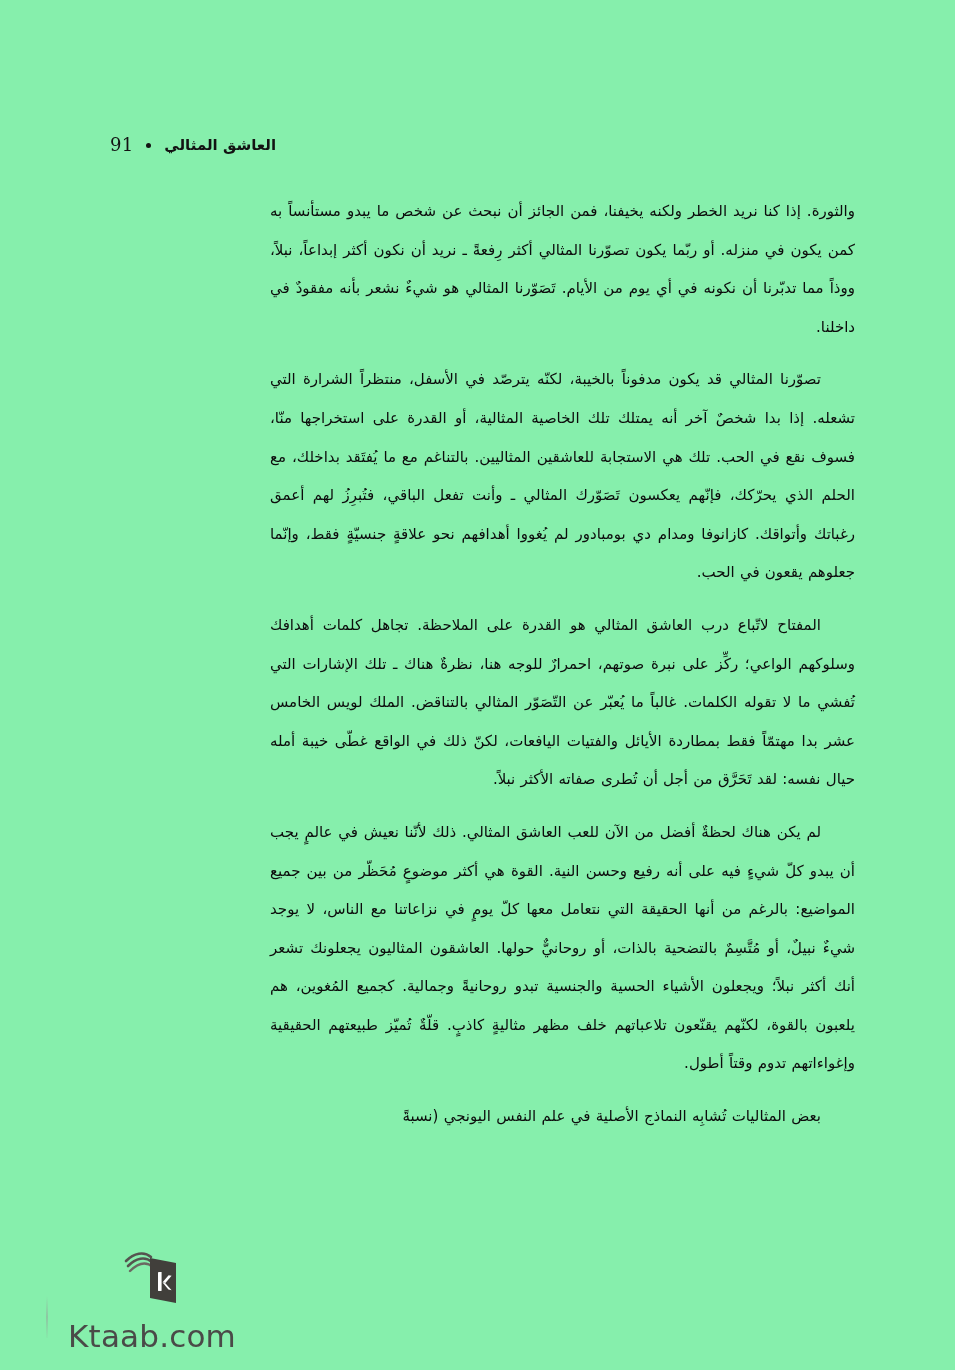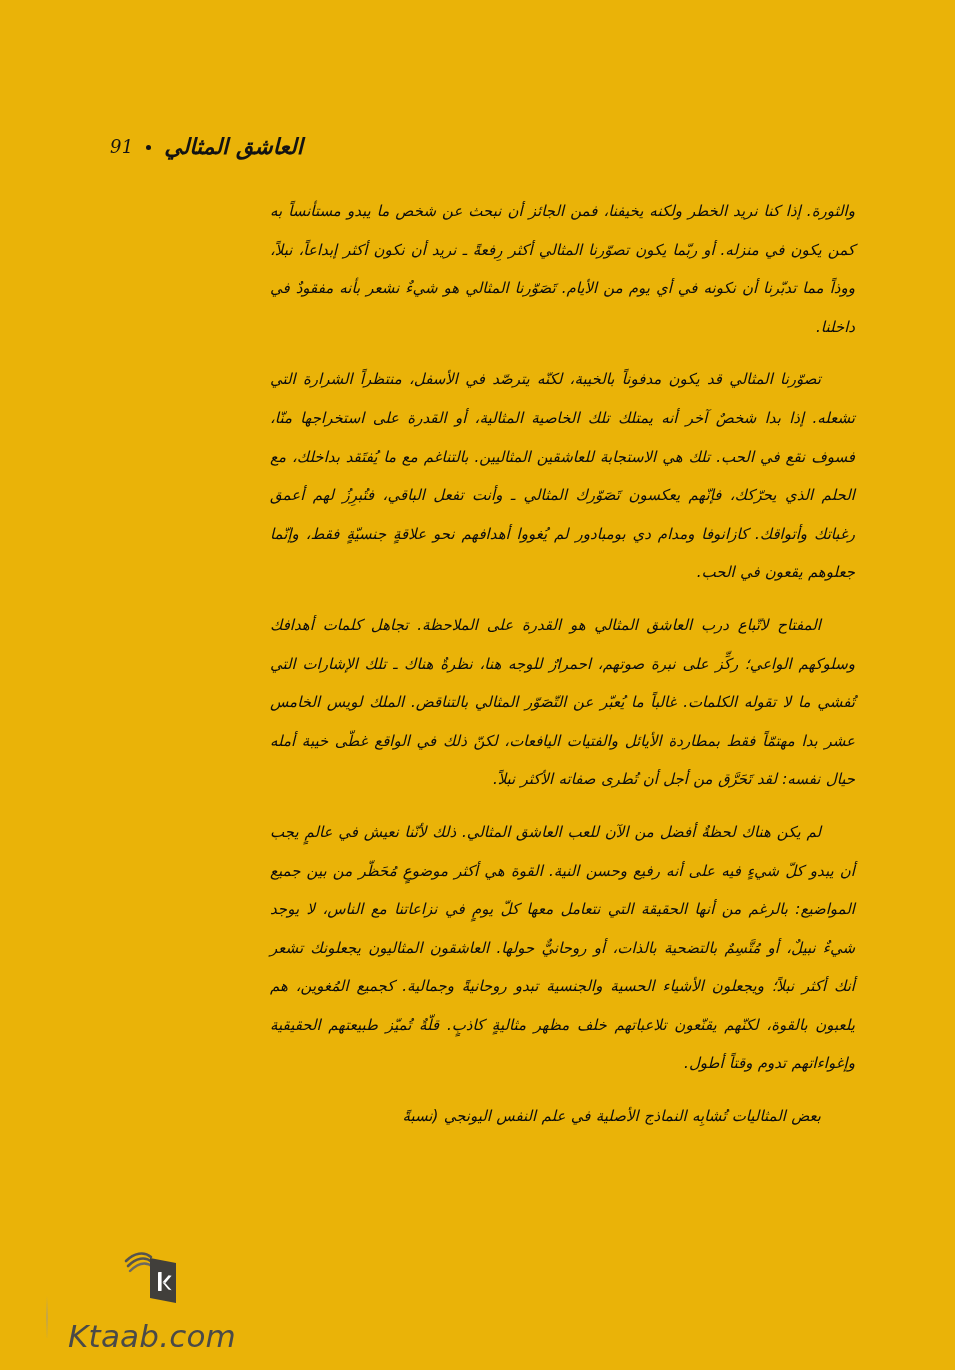--- a/index.html
+++ b/index.html
@@ -13,22 +13,21 @@
     height: 1370px;
     position: relative;
     overflow: hidden;
     font-family: "DejaVu Serif", "Liberation Serif", serif;
     color: #0a0a0a;
   }
 
   .page {
     position: absolute;
     inset: 0;
-    background: #eab308;
-    font-style: italic;
+    background: #86efac;
   }
 
   
   .running-head {
     position: absolute;
     top: 136px;
     left: 110px;
     display: flex;
     flex-direction: row;
     align-items: center;
@@ -48,21 +47,21 @@
     display: inline-block;
     width: 5px;
     height: 5px;
     border-radius: 50%;
     background: #131313;
     margin: 0 2px;
   }
   .running-head .head-title {
     direction: rtl;
     font-family: "DejaVu Sans", "Liberation Sans", sans-serif;
-    font-size: 22px;
+    font-size: 15px;
     font-weight: 600;
   }
 
   
   .textblock {
     position: absolute;
     top: 192px;
     right: 100px;
     left: 270px;
     direction: rtl;

